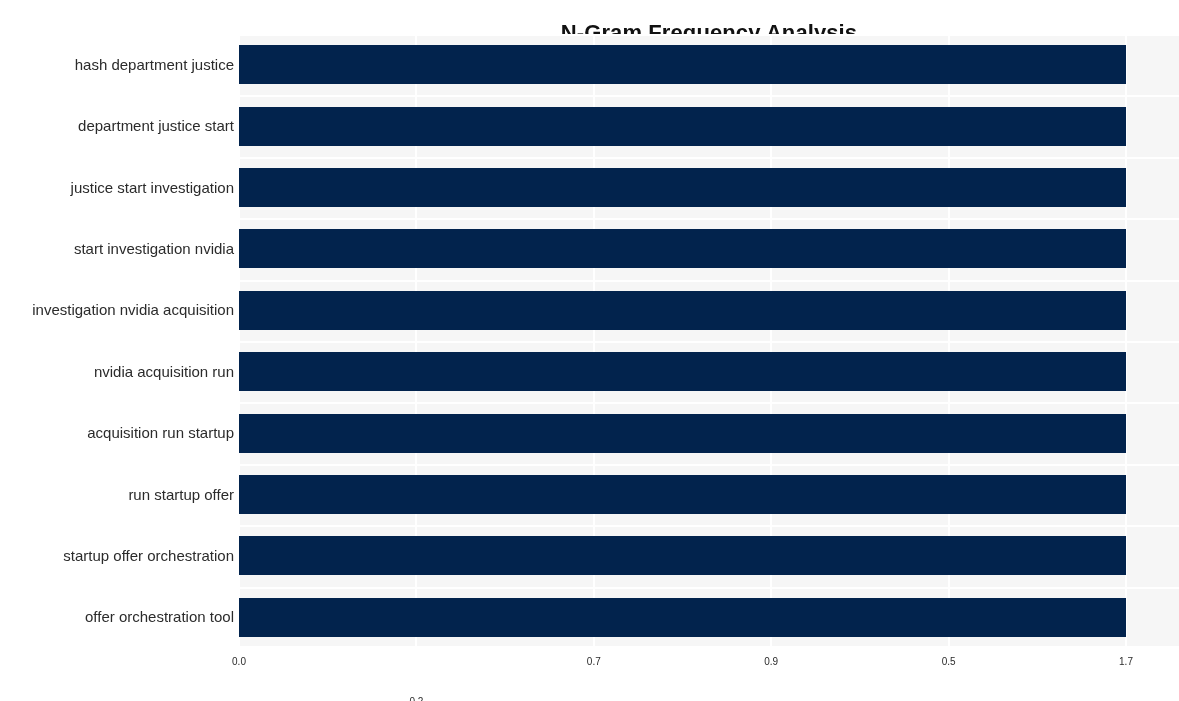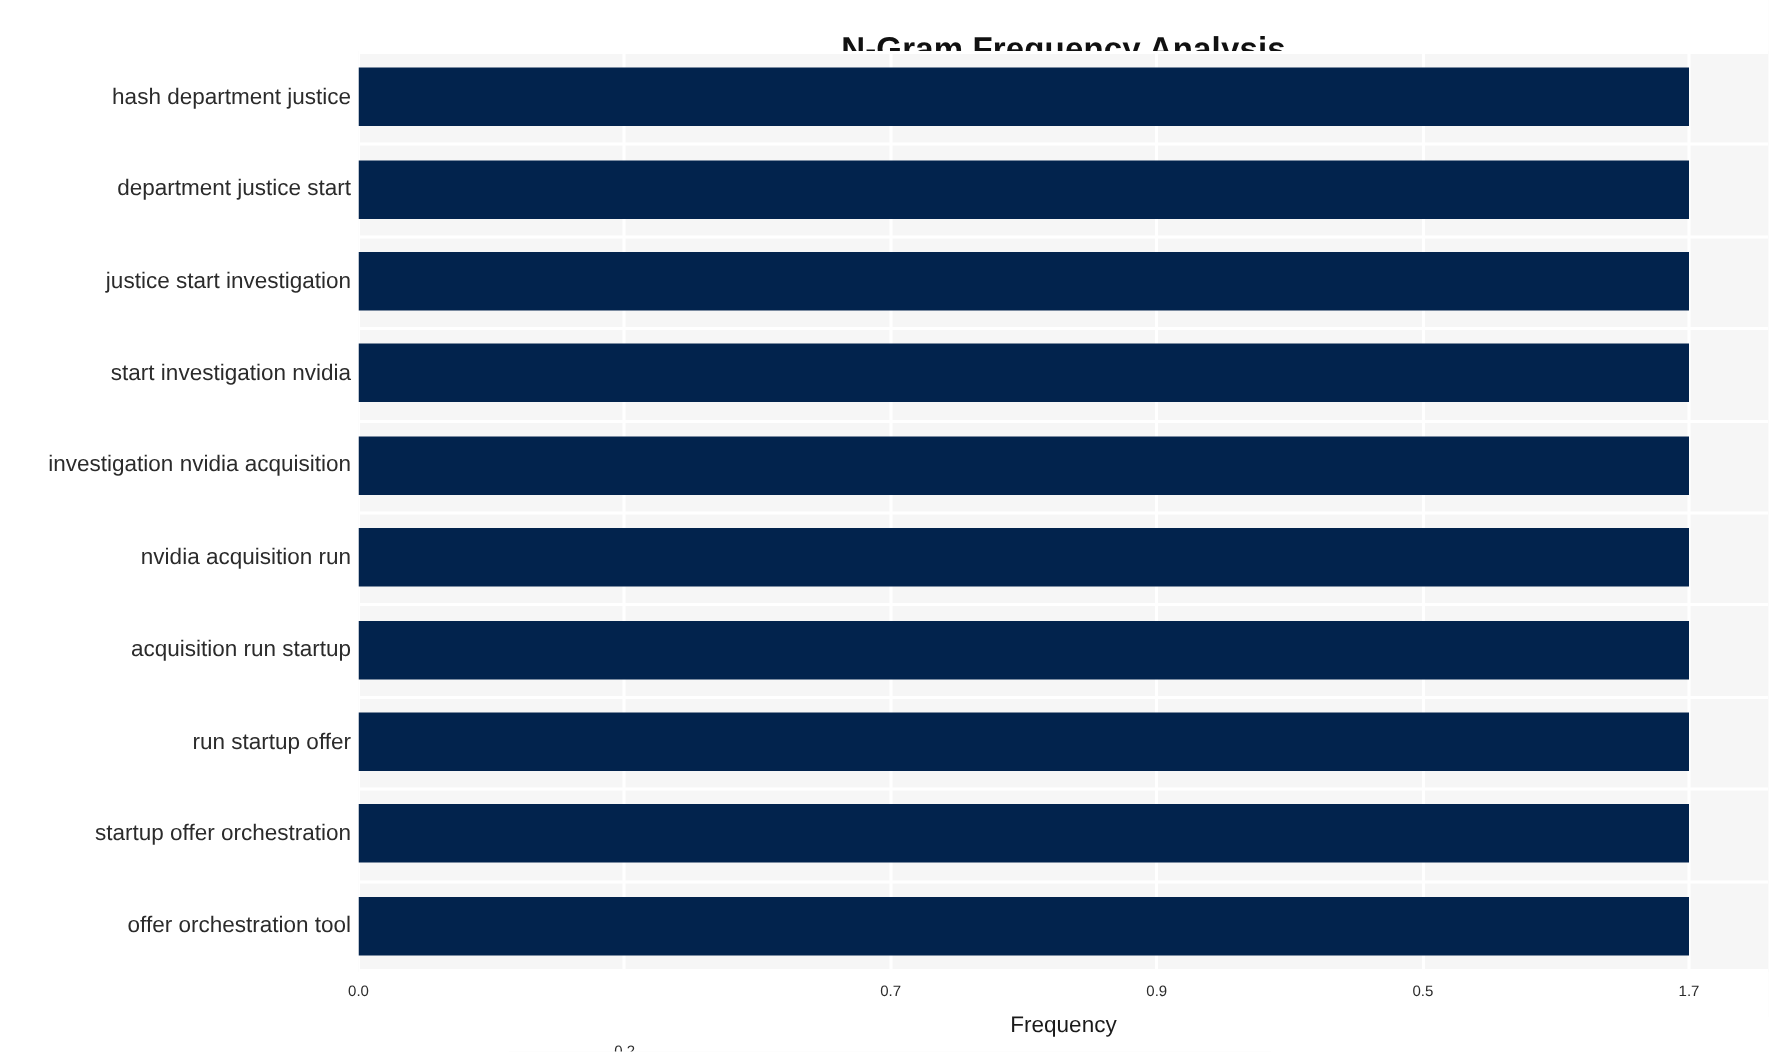--- a/index.html
+++ b/index.html
@@ -164,15 +164,14 @@
     </div>
   <div id="xticks">
       <div class="xtick" style="left: 239px;">0.0</div>
       <div class="xtick" style="left: 416.4px; margin-top: 40px;">0.2</div>
       <div class="xtick" style="left: 593.8px;">0.7</div>
       <div class="xtick" style="left: 771.2px;">0.9</div>
       <div class="xtick" style="left: 948.6px;">0.5</div>
       <div class="xtick" style="left: 1126px;">1.7</div>
     </div>
 
-  <div id="xaxis-title">Frequency</div>
 
 </div>
 
 </body></html>

